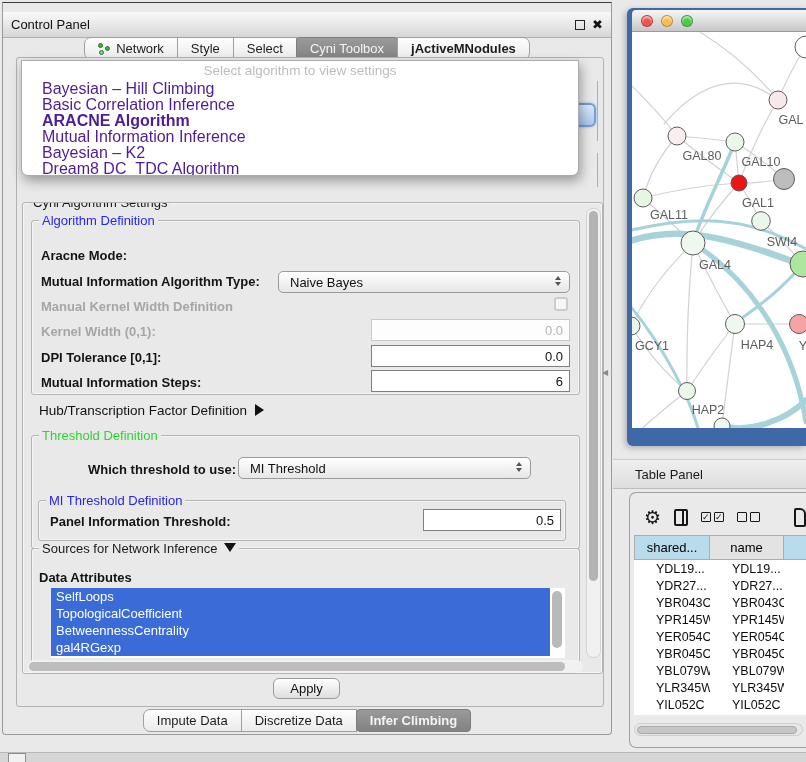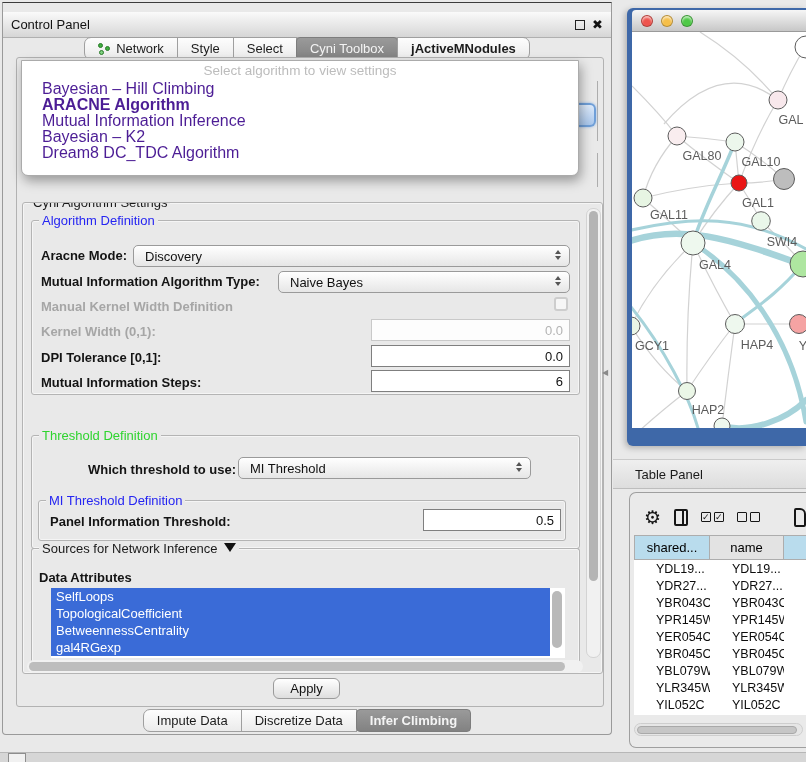--- a/index.html
+++ b/index.html
@@ -233,59 +233,56 @@
   <div id="cp-content" class="abs"></div>
 
   <div class="abs frag-line" style="left:594px;top:78px;width:1px;height:60px;"></div>
   <div class="abs frag-line" style="left:594px;top:150px;width:1px;height:34px;"></div>
   <div id="frag-combo" class="abs"></div>
 
   <div id="algo-dropdown" class="abs">
     <div id="algo-placeholder">Select algorithm to view settings</div>
     <div id="algo-items">
         <div class="algo-item">Bayesian – Hill Climbing</div>
+        <div class="algo-item">Basic Correlation Inference</div>
         <div class="algo-item bold">ARACNE Algorithm</div>
         <div class="algo-item">Mutual Information Inference</div>
         <div class="algo-item">Bayesian – K2</div>
         <div class="algo-item">Dream8 DC_TDC Algorithm</div>
       </div>
   </div>
 
   <div class="groupbox" style="left:19px;top:199px;width:581px;height:472px;overflow:hidden;">
     <span class="legend">Cyni Algorithm Settings</span>
   </div>
 
   <div class="groupbox" style="left:28px;top:217px;width:549px;height:175px;">
     <span class="legend" style="color:#2525f2;">Algorithm Definition</span>
   </div>
   <div class="abs lbl" style="left:38px;top:245px;">Aracne Mode:</div>
-  <div class="abs combo" style="left:130px;top:242px;width:437px;">
-    <span>Discovery</span>
-    <span class="arrows">
-        <b class="up"></b>
-        <b class="down"></b>
-      </span>
-  </div>
   <div class="abs lbl" style="left:38px;top:271px;">Mutual Information Algorithm Type:</div>
   <div class="abs combo" style="left:275px;top:268px;width:292px;">
     <span>Naive Bayes</span>
     <span class="arrows">
         <b class="up"></b>
         <b class="down"></b>
       </span>
   </div>
   <div class="abs lbl disabled" style="left:38px;top:296px;">Manual Kernel Width Definition</div>
   <div class="checkbox" style="left:551px;top:294px;"></div>
   <div class="abs lbl disabled" style="left:38px;top:321px;">Kernel Width (0,1):</div>
   <div class="abs tfield disabled" style="left:368px;top:316px;width:199px;">0.0</div>
   <div class="abs lbl" style="left:38px;top:347px;">DPI Tolerance [0,1]:</div>
   <div class="abs tfield" style="left:368px;top:342px;width:199px;">0.0</div>
   <div class="abs lbl" style="left:38px;top:372px;">Mutual Information Steps:</div>
   <div class="abs tfield" style="left:368px;top:367px;width:199px;">6</div>
 
+  <div class="abs" style="left:36px;top:400px;font-size:13.5px;color:#111;">
+    <span>Hub/Transcription Factor Definition</span><span class="tri-right"></span>
+  </div>
 
   <div class="groupbox" style="left:28px;top:432px;width:549px;height:114px;">
     <span class="legend" style="color:#2fd42f;">Threshold Definition</span>
   </div>
   <div class="abs lbl" style="left:85px;top:459px;">Which threshold to use:</div>
   <div class="abs combo" style="left:235px;top:454px;width:293px;">
     <span>MI Threshold</span>
     <span class="arrows">
         <b class="up"></b>
         <b class="down"></b>

